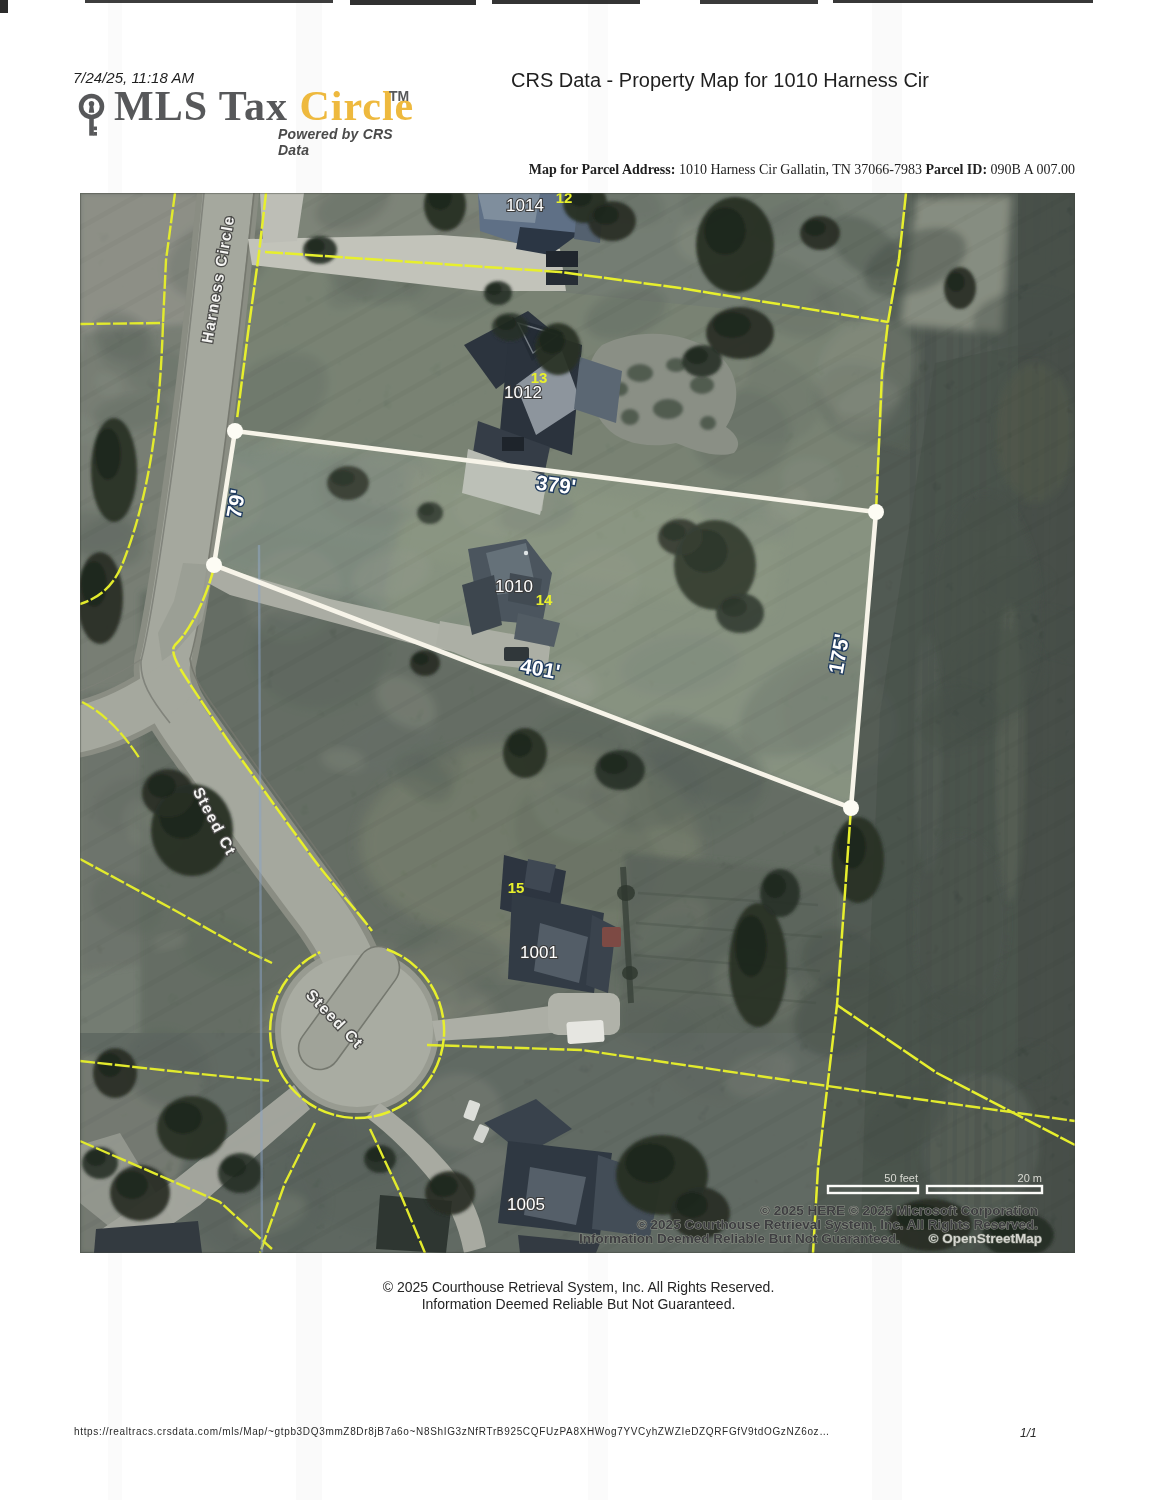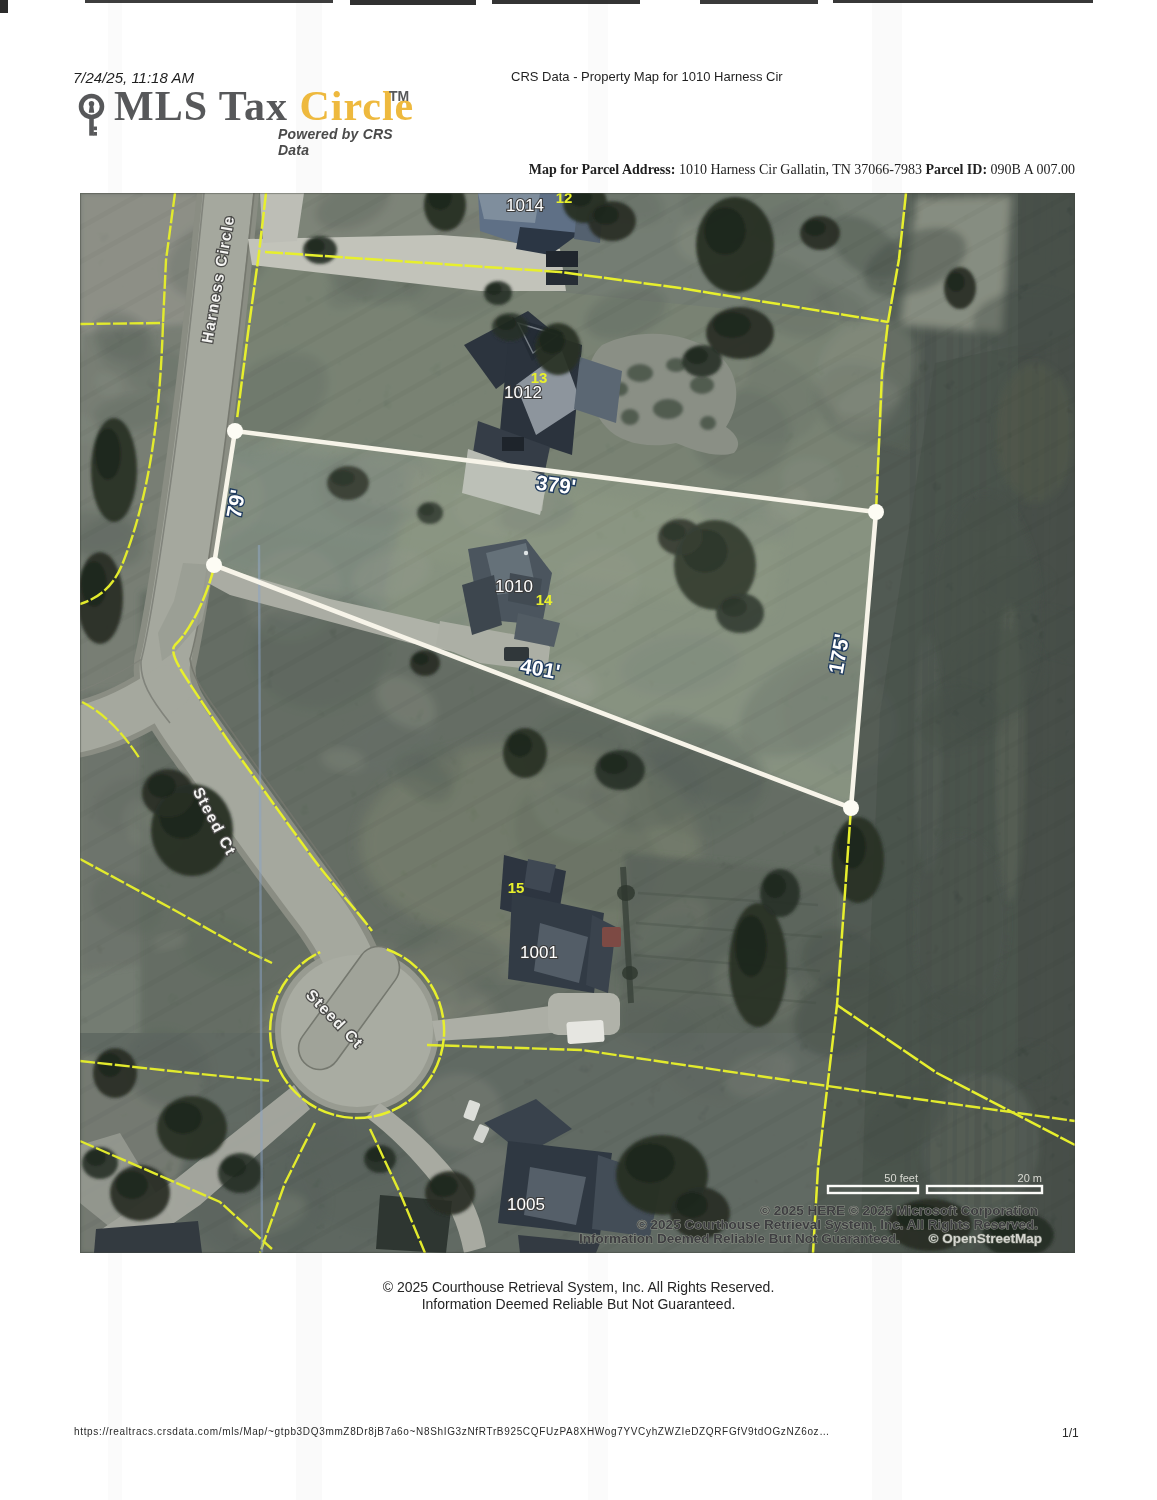--- a/index.html
+++ b/index.html
@@ -19,21 +19,21 @@
   <div class="abs" style="left:833px;top:0;width:260px;height:3px;background:#383838;"></div>
 </div>
 
 <div class="abs" style="left:296px;top:0;width:26px;height:1500px;background:rgba(60,60,60,0.022);"></div>
 <div class="abs" style="left:588px;top:0;width:20px;height:1500px;background:rgba(60,60,60,0.02);"></div>
 <div class="abs" style="left:872px;top:0;width:30px;height:1500px;background:rgba(60,60,60,0.025);"></div>
 <div class="abs" style="left:108px;top:0;width:14px;height:1500px;background:rgba(60,60,60,0.018);"></div>
 
 <div class="abs" style="left:73px;top:69px;font-size:15px;color:#1f1f1f;font-style:italic;">7/24/25, 11:18 AM</div>
 
-<div class="abs" style="left:511px;top:69px;font-size:13px;color:#1f1f1f;">CRS Data - Property Map for 1010 Harness Cir</div>
+<div class="abs" style="left:511px;top:69px;font-size:20px;color:#1f1f1f;">CRS Data - Property Map for 1010 Harness Cir</div>
 
 <div class="abs" style="left:76px;top:88px;width:340px;height:56px;">
 
   <svg class="abs" style="left:0;top:5px;" width="31" height="47" viewBox="0 0 34 50">
     <circle cx="17" cy="14" r="11.5" fill="none" stroke="#57585a" stroke-width="5"></circle>
     <circle cx="17" cy="11" r="3" fill="#57585a"></circle>
     <path d="M15.2 12 L18.8 12 L20 21 L14 21 Z" fill="#57585a"></path>
     <rect x="14.5" y="24" width="5" height="22" fill="#57585a"></rect>
     <rect x="19" y="36" width="4" height="4" fill="#57585a"></rect>
     <rect x="19" y="42" width="4" height="4" fill="#57585a"></rect>
@@ -609,13 +609,13 @@
 
 </svg>
 </div>
 
 <div class="abs" style="left:0;top:1279px;width:1157px;text-align:center;font-size:14px;color:#252525;">© 2025 Courthouse Retrieval System, Inc. All Rights Reserved.</div>
 
 <div class="abs" style="left:0;top:1296px;width:1157px;text-align:center;font-size:14px;color:#252525;">Information Deemed Reliable But Not Guaranteed.</div>
 
 <div class="abs" style="left:74px;top:1426px;font-size:10px;letter-spacing:0.66px;color:#2a2a2a;">https://realtracs.crsdata.com/mls/Map/~gtpb3DQ3mmZ8Dr8jB7a6o~N8ShIG3zNfRTrB925CQFUzPA8XHWog7YVCyhZWZIeDZQRFGfV9tdOGzNZ6oz…</div>
 
-<div class="abs" style="left:1062px;top:1426px;font-size:12px;color:#2a2a2a;">1/1</div>
+<div class="abs" style="left:1020px;top:1426px;font-size:12px;color:#2a2a2a;font-style:italic;">1/1</div>
 
 </body></html>

